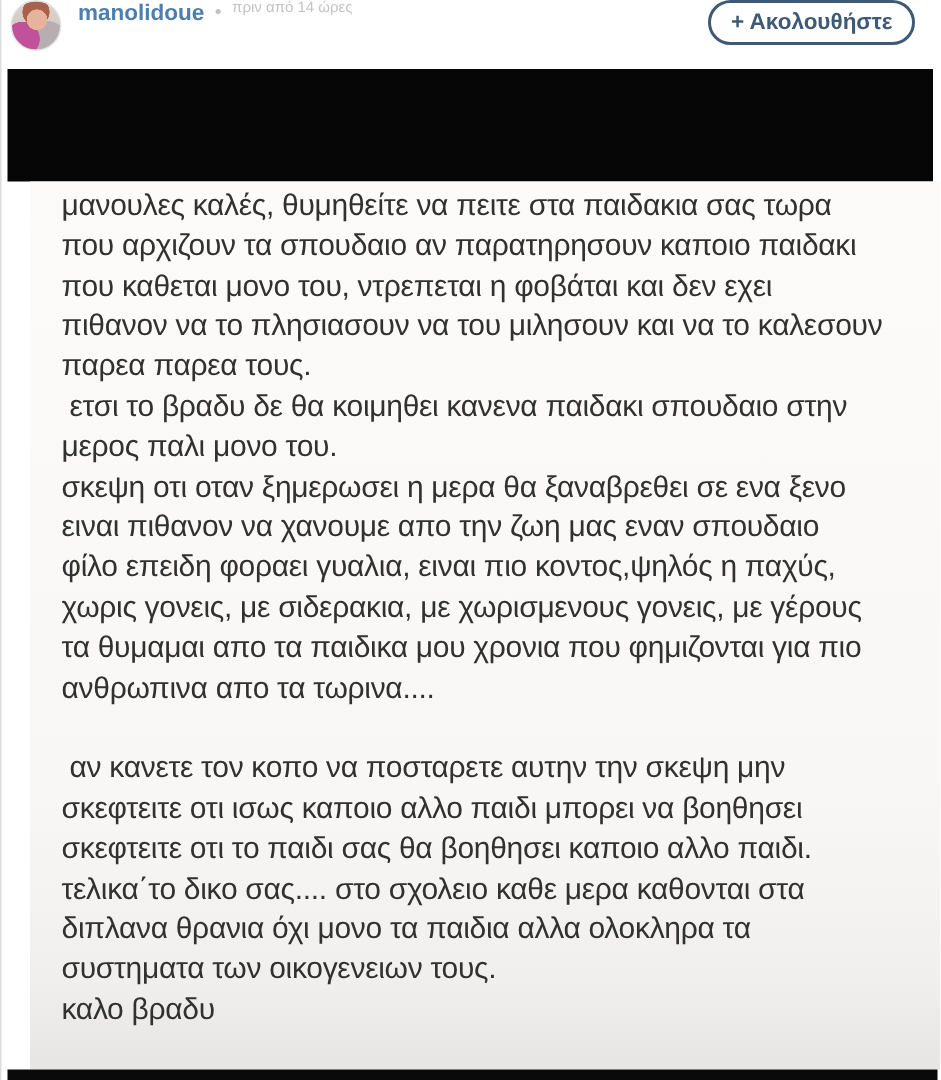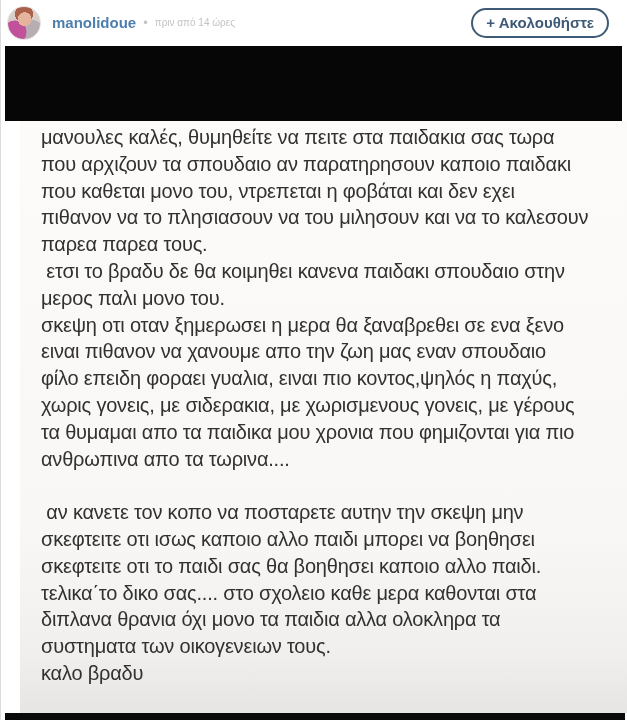--- a/index.html
+++ b/index.html
@@ -7,22 +7,22 @@
     position:relative;
     width:627px;height:720px;
     background:#ffffff;
     border-left:1px solid #dcdcdc;
     box-sizing:border-box;
     font-family:"Liberation Sans", sans-serif;
     overflow:hidden;
   }
   
   .header{
-    position:absolute;top:0;left:0;right:16px;height:45px;
-    display:flex;align-items:center;
+    position:absolute;top:0;left:0;right:0;height:45px;
+    display:flex;align-items:flex-start;
     background:#ffffff;
     padding-left:6px;box-sizing:border-box;
   }
   .avatar{
     width:32px;height:32px;border-radius:50%;
     border:1px solid #e3e3e3;
     background:
       radial-gradient(circle at 52% 38%, #e6b49c 0 26%, rgba(0,0,0,0) 27%),
       radial-gradient(circle at 50% 22%, #a9614b 0 30%, rgba(0,0,0,0) 31%),
       radial-gradient(circle at 22% 78%, #c2519b 0 32%, rgba(0,0,0,0) 33%),
@@ -42,21 +42,21 @@
     font-size:13px;
     color:var(--timestamp,#c3c3c3);
   }
   .timestamp{
     font-size:10px;
     color:var(--timestamp,#c3c3c3);
     cursor:pointer;
   }
   .spacer{flex:1;}
   .follow-btn{
-    margin-right:2px;
+    margin-right:17px;
     background:#ffffff;
     border:2px solid var(--follow,#3e5a77);
     border-radius:15px;
     color:var(--follow,#3e5a77);
     font-family:"Liberation Sans", sans-serif;
     font-size:15px;font-weight:bold;
     padding:5px 13px 6px 13px;
     cursor:pointer;
     line-height:1;
   }

